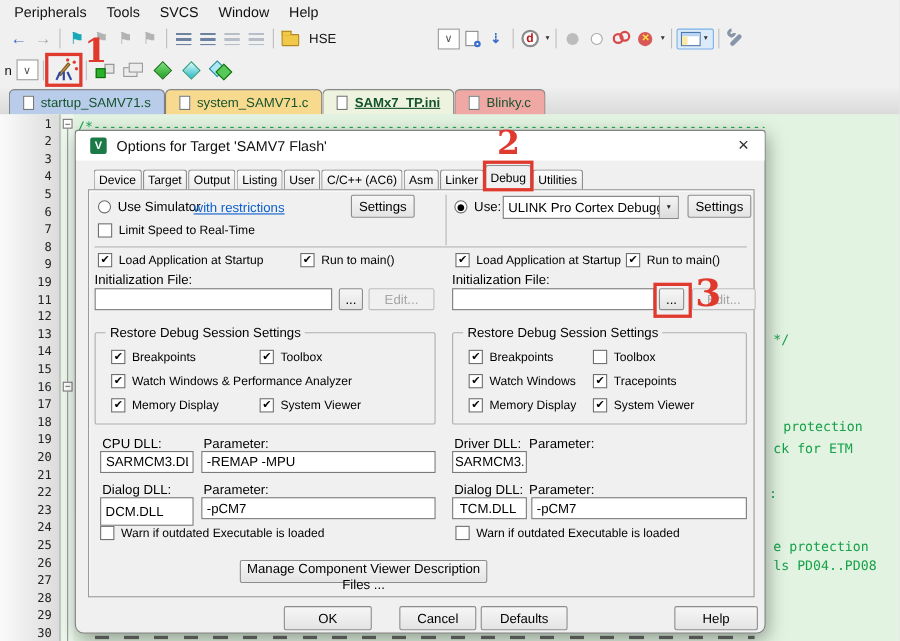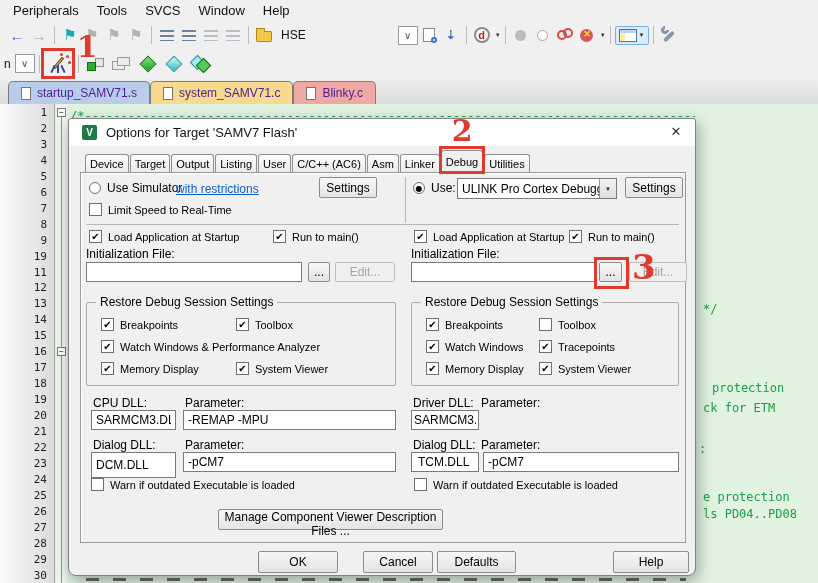--- a/index.html
+++ b/index.html
@@ -69,21 +69,21 @@
             background:linear-gradient(135deg,#d8fbf8,#2ab8c8); margin:2px 4px; }
   .multidia { position:relative; width:22px; height:18px; }
   .multidia i,.multidia b { position:absolute; width:11px; height:11px; transform:rotate(45deg); }
   .multidia i { left:2px; top:2px; background:#aee6f2; border:1px solid #2a8aa0; }
   .multidia b { left:8px; top:5px; background:#58c858; border:1px solid #0e6e0e; }
 
   
   .tabbar { position:absolute; left:0; top:78px; width:818px; height:26px;
             background:linear-gradient(#f0f0f0,#dadada); display:flex; align-items:flex-end; padding-left:8px; }
   .ftab { display:inline-flex; align-items:center; gap:6px; height:23px; padding:0 12px;
-          border:1px solid #7e7e7e; border-bottom:none; border-radius:5px 5px 0 0; font-size:12px; color:#4c1d95; }
+          border:1px solid #7e7e7e; border-bottom:none; border-radius:5px 5px 0 0; font-size:12px; color:#14532d; }
   .ftab .pg { width:10px; height:13px; background:#fff; border:1px solid #777; position:relative; flex:0 0 auto; }
   .ftab .pg .key { position:absolute; left:1px; top:1px; width:6px; height:4px; background:#e8c520; border-radius:1px; }
   .t-startup { background:#b9cdeb; }
   .t-system  { background:#f8da8e; }
   .t-active  { background:#eef3df; font-weight:bold; }
   .t-active .lbl { text-decoration:underline; }
   .t-blinky  { background:#f0a8a4; }
   .t-hal     { background:#cfbce8; }
 
   
@@ -274,20 +274,24 @@
   </div>
 
   <div class="tabbar">
     <span class="ftab t-startup">
       <span class="pg"></span>
       <span class="lbl">startup_SAMV71.s</span>
     </span>
     <span class="ftab t-system">
       <span class="pg"></span>
       <span class="lbl">system_SAMV71.c</span>
+    </span>
+    <span class="ftab t-active">
+      <span class="pg"></span>
+      <span class="lbl">SAMx7_TP.ini</span>
     </span>
     <span class="ftab t-blinky">
       <span class="pg"></span>
       <span class="lbl">Blinky.c</span>
     </span>
   </div>
 
   <div class="editor">
     <div class="gutter">
 

